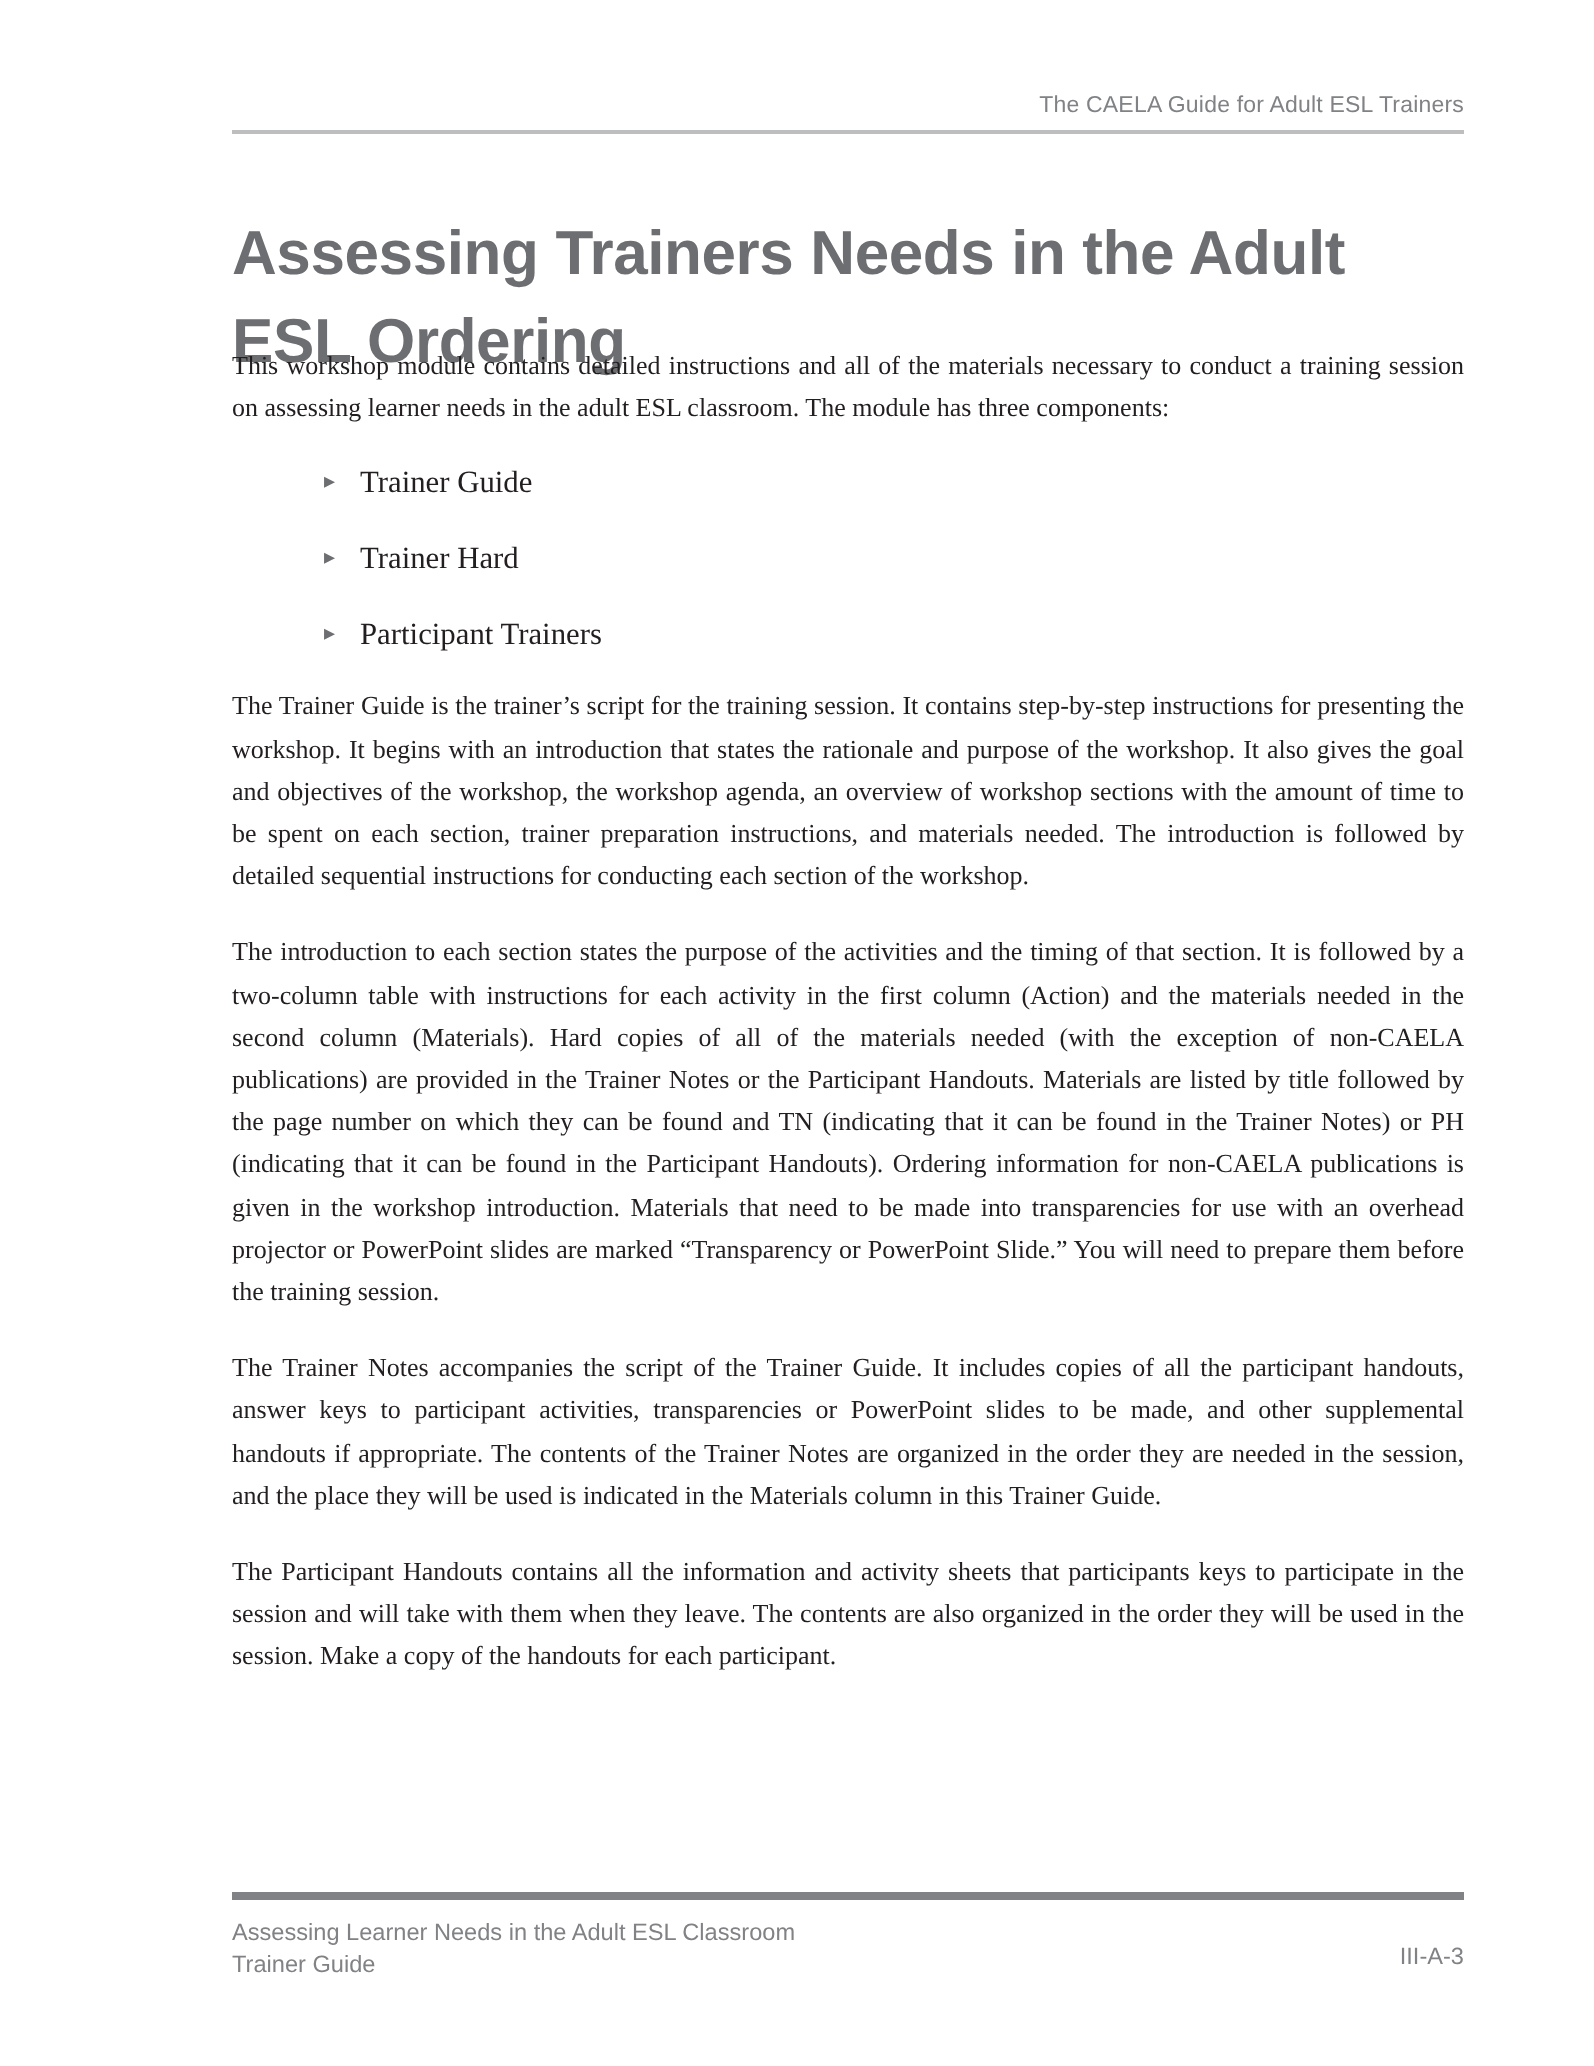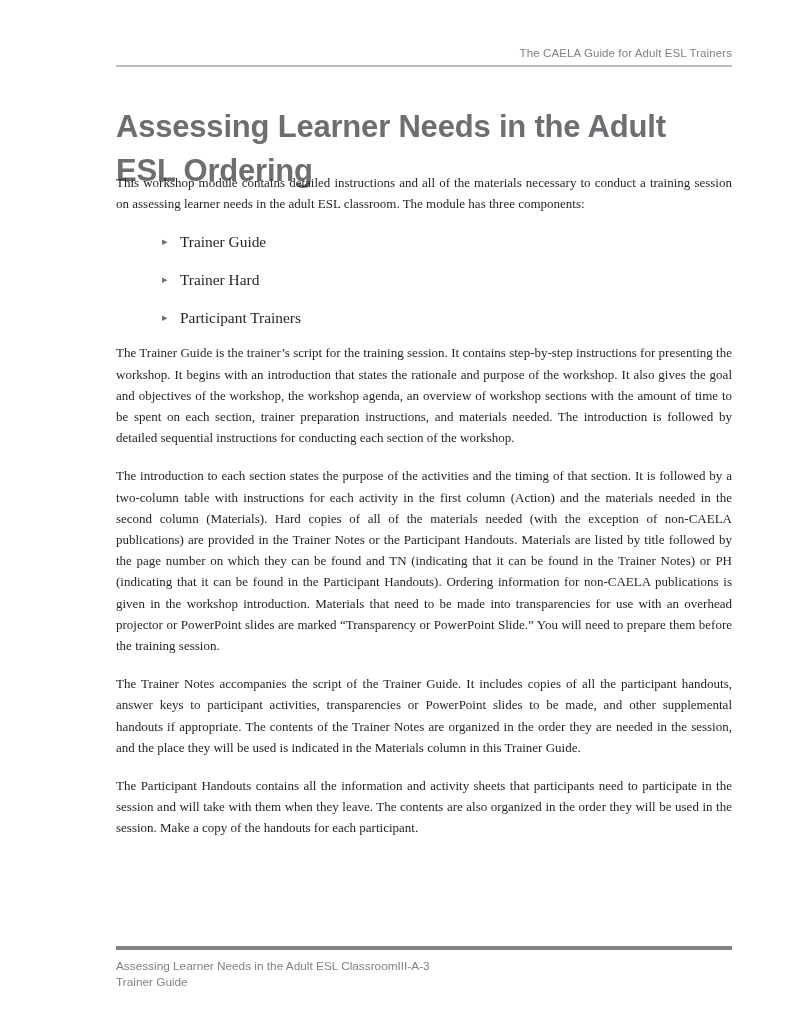--- a/index.html
+++ b/index.html
@@ -109,47 +109,48 @@
     top: 946px;
     width: 616px;
   }
   .footer-rule {
     height: 4px;
     background: #808285;
   }
   .footer-row {
     margin-top: 8px;
     display: flex;
-    justify-content: flex-start;
+    justify-content: space-between;
     align-items: flex-start;
     font-family: "Liberation Sans", sans-serif;
     font-size: 11.8px;
     line-height: 16px;
     color: #808285;
   }
   .footer-left-line {
     display: block;
   }
   .footer-page-number {
     white-space: nowrap;
     padding-top: 0px;
+    margin-top: 12px;
   }
 </style>
 </head>
 <body>
 
 <div class="page">
 
   <div class="running-header">
     <div class="running-header-text">The CAELA Guide for Adult ESL Trainers</div>
     <div class="header-rule"></div>
   </div>
 
   <h1 class="page-title">
-    <span>Assessing Learner Needs in the Adult</span><br>
+    <span>Assessing Trainers Needs in the Adult</span><br>
     <span>ESL Ordering</span>
   </h1>
 
   <div class="content">
 
     <p class="body-para">This workshop module contains detailed instructions and all of the materials necessary to conduct a training session on assessing learner needs in the adult ESL classroom. The module has three components:</p>
 
     <ul class="component-list">
       <li>
         <span class="bullet-marker">▸</span>
@@ -164,21 +165,21 @@
         <span>Participant Trainers</span>
       </li>
     </ul>
 
     <p class="body-para">The Trainer Guide is the trainer’s script for the training session. It contains step-by-step instructions for presenting the workshop. It begins with an introduction that states the rationale and purpose of the workshop. It also gives the goal and objectives of the workshop, the workshop agenda, an overview of workshop sections with the amount of time to be spent on each section, trainer preparation instructions, and materials needed. The introduction is followed by detailed sequential instructions for conducting each section of the workshop.</p>
 
     <p class="body-para">The introduction to each section states the purpose of the activities and the timing of that section. It is followed by a two-column table with instructions for each activity in the first column (Action) and the materials needed in the second column (Materials). Hard copies of all of the materials needed (with the exception of non-CAELA publications) are provided in the Trainer Notes or the Participant Handouts. Materials are listed by title followed by the page number on which they can be found and TN (indicating that it can be found in the Trainer Notes) or PH (indicating that it can be found in the Participant Handouts). Ordering information for non-CAELA publications is given in the workshop introduction. Materials that need to be made into transparencies for use with an overhead projector or PowerPoint slides are marked “Transparency or PowerPoint Slide.” You will need to prepare them before the training session.</p>
 
     <p class="body-para">The Trainer Notes accompanies the script of the Trainer Guide. It includes copies of all the participant handouts, answer keys to participant activities, transparencies or PowerPoint slides to be made, and other supplemental handouts if appropriate. The contents of the Trainer Notes are organized in the order they are needed in the session, and the place they will be used is indicated in the Materials column in this Trainer Guide.</p>
 
-    <p class="body-para">The Participant Handouts contains all the information and activity sheets that participants need to participate in the session and will take with them when they leave. The contents are also organized in the order they will be used in the session. Make a copy of the handouts for each participant.</p>
+    <p class="body-para">The Participant Handouts contains all the information and activity sheets that participants keys to participate in the session and will take with them when they leave. The contents are also organized in the order they will be used in the session. Make a copy of the handouts for each participant.</p>
 
   </div>
 
   <div class="page-footer">
     <div class="footer-rule"></div>
     <div class="footer-row">
       <div>
         <span class="footer-left-line">Assessing Learner Needs in the Adult ESL Classroom</span>
         <span class="footer-left-line">Trainer Guide</span>
       </div>

